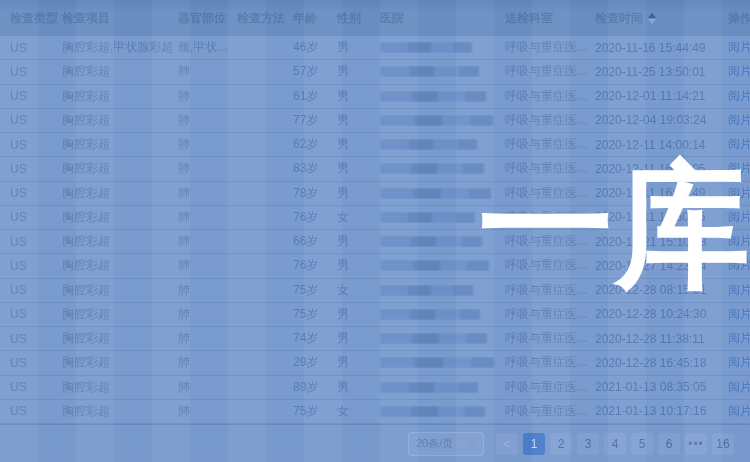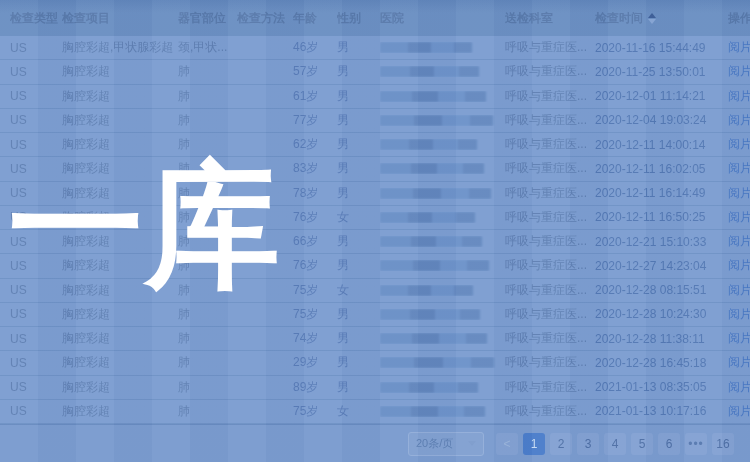--- a/index.html
+++ b/index.html
@@ -65,21 +65,21 @@
     color:#4f70a6; font-size:12px; display:flex; align-items:center; justify-content:center;
     cursor:pointer; filter:blur(0.3px); padding:0 3px;
   }
   .pbtn.prev{ color:#9cb6dc; }
   .pbtn.active{ background:#4c7ecb; color:#c6daf4; }
   .pbtn.dots{ letter-spacing:1px; color:#587ab0; }
 
   
   .watermark{
     position:absolute; left:8px; right:0; top:50%; transform:translateY(-54%);
-    text-align:left; font-size:136px; font-weight:800; color:#ffffff;
+    text-align:right; font-size:136px; font-weight:800; color:#ffffff;
     z-index:10; pointer-events:none; line-height:1; white-space:nowrap;
   }
 </style>
 </head>
 <body>
 
 <div id="app">
   <div class="grid-row thead" id="thead">
       <div class="hcell">
         <span>检查类型</span>

